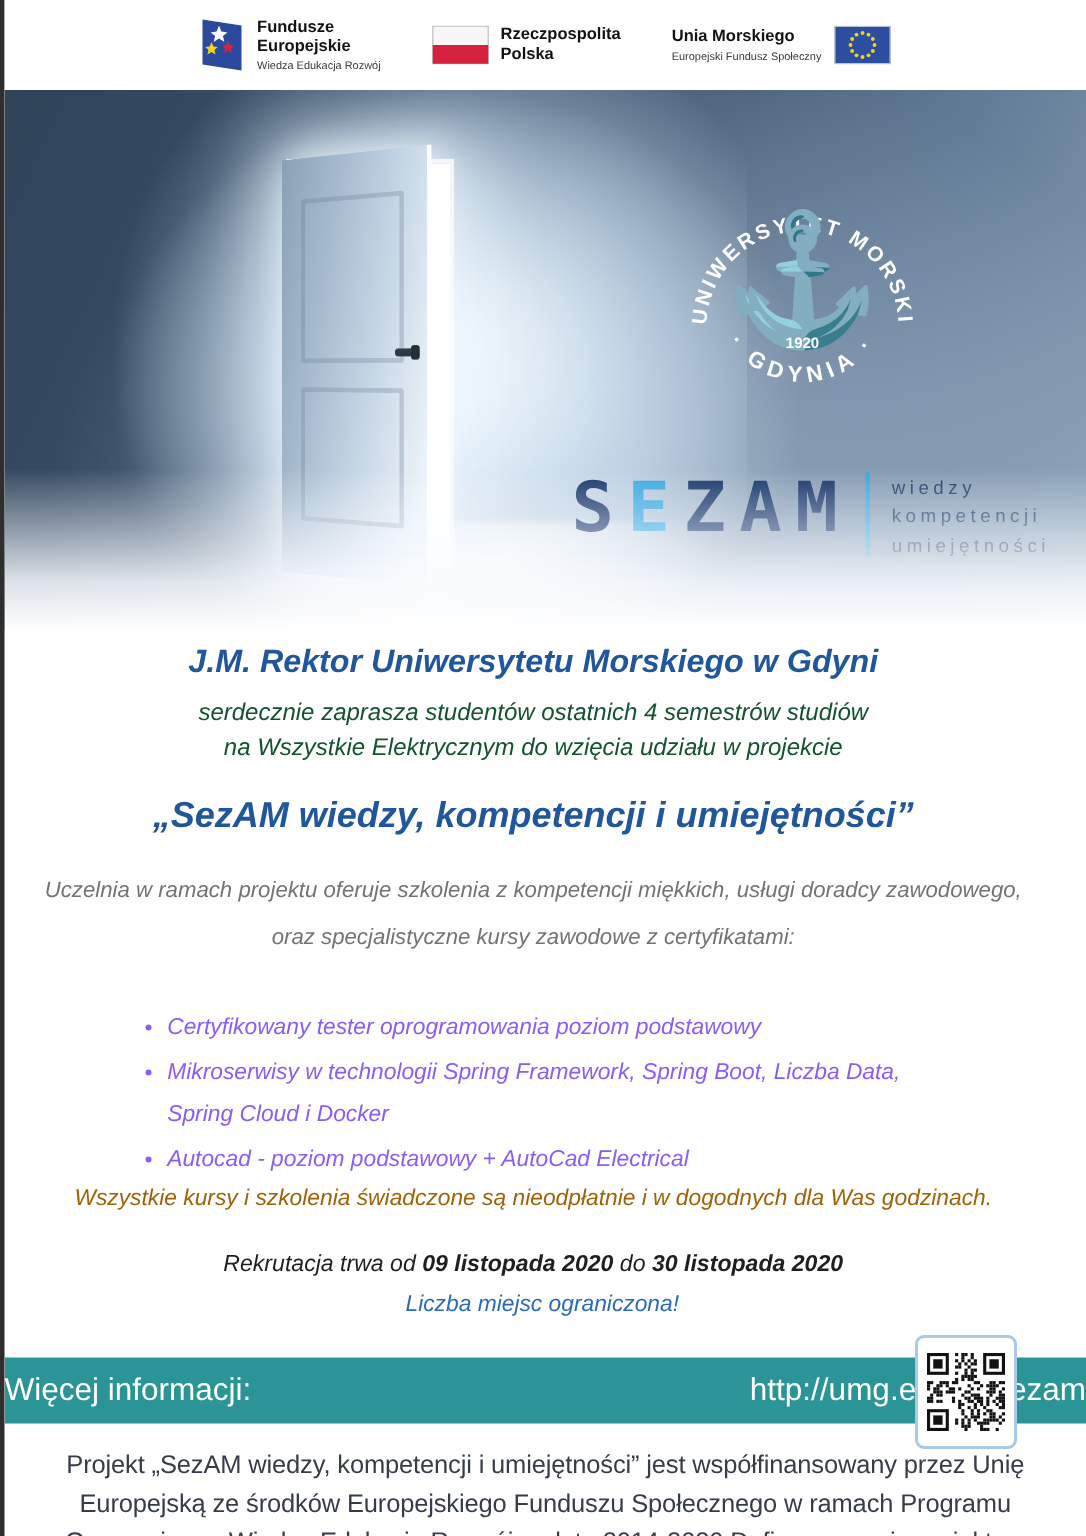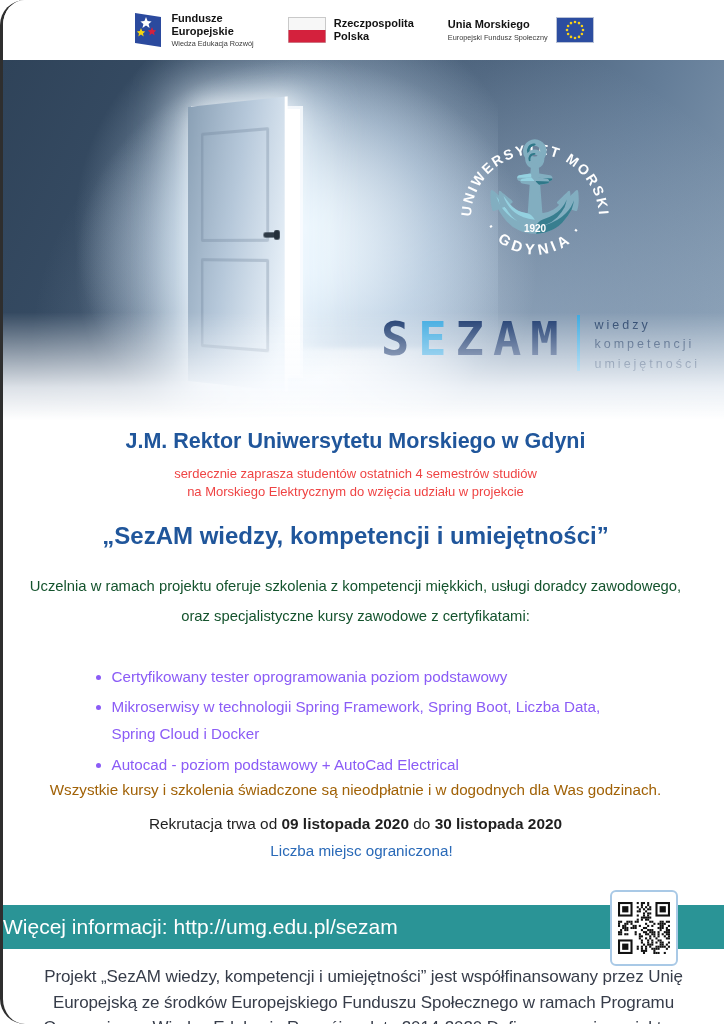--- a/index.html
+++ b/index.html
@@ -1,20 +1,19 @@
 <!DOCTYPE html>
 <html lang="pl"><head>
 <meta charset="utf-8">
 <style>
   html,body{margin:0;padding:0;background:#ffffff;}
   .page{
     position:relative;width:724px;height:1024px;overflow:hidden;background:#fff;
     border-left:3px solid #2e2e2e;box-sizing:border-box;
     font-family:"Liberation Sans",sans-serif;
-    border-radius:25px;
   }
   
   .header{position:absolute;top:0;left:0;right:0;height:60px;background:#fff;
     display:flex;align-items:center;justify-content:center;gap:34px;}
   .logo{display:flex;align-items:center;gap:8px;}
   .logo-title{font-size:11px;font-weight:bold;color:#121212;line-height:1.18;text-align:left;}
   .logo-sub{font-size:7.3px;color:#3a3a3a;margin-top:2px;}
   .logo-text-right{text-align:right;}
   
   .hero{position:absolute;top:60px;left:0;right:0;height:360px;overflow:hidden;
@@ -41,34 +40,34 @@
   .door-handle::after{content:'';position:absolute;right:-2px;top:-2px;width:6px;height:9px;background:#242f3a;border-radius:2px;}
   .floor-light{position:absolute;left:140px;top:288px;width:340px;height:110px;transform:skewX(-24deg);
     background:radial-gradient(ellipse at 48% 28%, rgba(255,255,255,0.95) 0%, rgba(255,255,255,0) 62%);filter:blur(2px);}
   .seal{position:absolute;left:448px;top:48px;width:168px;height:168px;}
   .sezam{position:absolute;left:378px;top:253px;display:flex;align-items:flex-start;}
   .sezam-letters{font-family:"DejaVu Sans Mono",monospace;font-weight:bold;font-size:47px;
     letter-spacing:9px;line-height:1.1;transform:scaleY(0.98);}
   .sezam-sep{width:3px;height:56px;margin:2px 14px 0 10px;}
   .sezam-tagline{font-size:12.5px;letter-spacing:3px;line-height:1.55;text-align:left;font-weight:500;padding-top:3px;}
   
-  .content{position:absolute;top:420px;left:0;right:16px;text-align:center;}
+  .content{position:absolute;top:420px;left:0;right:16px;text-align:center;font-style:italic;}
   .title{font-size:21.5px;font-weight:bold;margin-top:9px;}
-  .intro{font-size:13px;color:#ef4444;line-height:1.42;margin-top:11px;}
+  .intro{font-size:16px;color:#14532d;line-height:1.42;margin-top:11px;}
   .project-name{font-size:24px;font-weight:bold;margin-top:20px;}
-  .offer{font-size:14.8px;color:#14532d;line-height:2.05;margin-top:21px;}
+  .offer{font-size:14.8px;color:#737373;line-height:2.05;margin-top:21px;}
   .courses{width:532px;margin:31px auto 0;text-align:left;padding-left:22px;
     font-size:15.2px;line-height:1.8;box-sizing:border-box;}
   .courses li{margin-bottom:3px;}
   .free-note{font-size:15.2px;color:#a16207;text-align:center;}
-  .recruitment{font-size:15.4px;color:#1f1f1f;margin-top:17px;}
+  .recruitment{font-size:15.4px;color:#1f1f1f;margin-top:27px;}
   .limited{font-size:15.2px;margin-top:9px;font-weight:500;margin-left:12px;}
   
   .footer-bar{position:absolute;top:905px;left:0;right:0;height:44px;
-    display:flex;align-items:center;justify-content:flex-start;color:#fff;font-size:21px;}
+    display:flex;align-items:center;justify-content:space-between;color:#fff;font-size:21px;}
   .footer-bar .url{margin-left:6px;}
   .qr-box{position:absolute;top:890px;right:46px;width:64px;height:72px;background:#fff;
     border:2px solid #a9c9e6;border-radius:6px;display:flex;align-items:center;justify-content:center;}
   .qr-box svg{width:52px;height:52px;}
   .fine-print{position:absolute;top:964px;left:28px;right:28px;text-align:center;
     font-size:17px;line-height:1.5;color:#363c49;letter-spacing:-0.1px;}
 </style>
 </head>
 <body>
 
@@ -166,21 +165,21 @@
         <div>umiejętności</div>
       </div>
     </div>
   </div>
 
   <div class="content">
     <div class="title" style="color:#20569b">J.M. Rektor Uniwersytetu Morskiego w Gdyni</div>
 
     <div class="intro">
       <div>serdecznie zaprasza studentów ostatnich 4 semestrów studiów</div>
-      <div>na Morskiego Elektrycznym do wzięcia udziału w projekcie</div>
+      <div>na Wszystkie Elektrycznym do wzięcia udziału w projekcie</div>
     </div>
 
     <div class="project-name" style="color:#20569b">„SezAM wiedzy, kompetencji i umiejętności”</div>
 
     <div class="offer">
       <div>Uczelnia w ramach projektu oferuje szkolenia z kompetencji miękkich, usługi doradcy zawodowego,</div>
       <div>oraz specjalistyczne kursy zawodowe z certyfikatami:</div>
     </div>
 
     <ul class="courses" style="color:#8b5cf6">

